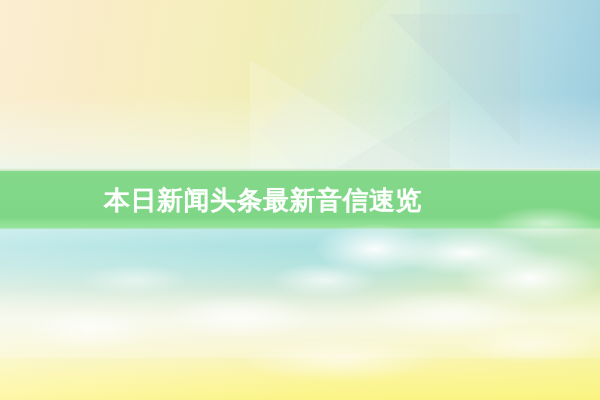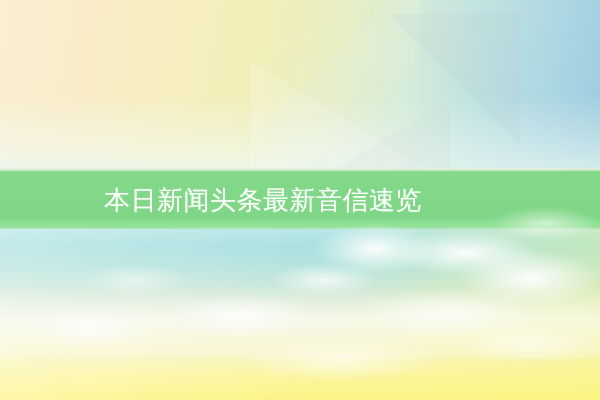--- a/index.html
+++ b/index.html
@@ -114,21 +114,21 @@
     position: absolute;
     left: 0;
     top: 171px;
     width: 526px;
     height: 58px;
     display: flex;
     align-items: center;
     justify-content: center;
     color: #fdfffd;
     font-size: 26px;
-    font-weight: normal;
+    font-weight: bold;
     letter-spacing: 0.5px;
     line-height: 1;
     white-space: nowrap;
     font-family: "DejaVu Sans", "Liberation Sans", sans-serif;
     text-shadow: 0 0 1px rgba(255,255,255,0.45);
   }
 
   
   .bottom-section {
     position: absolute;

